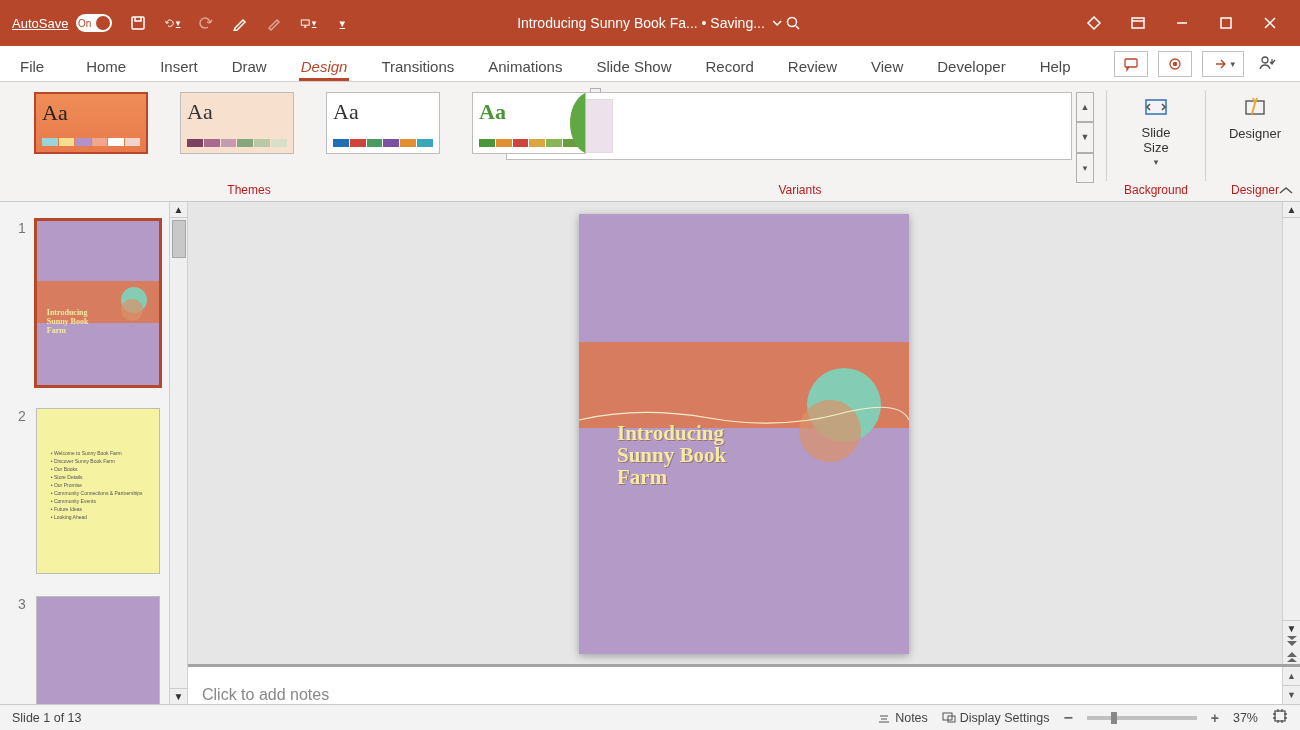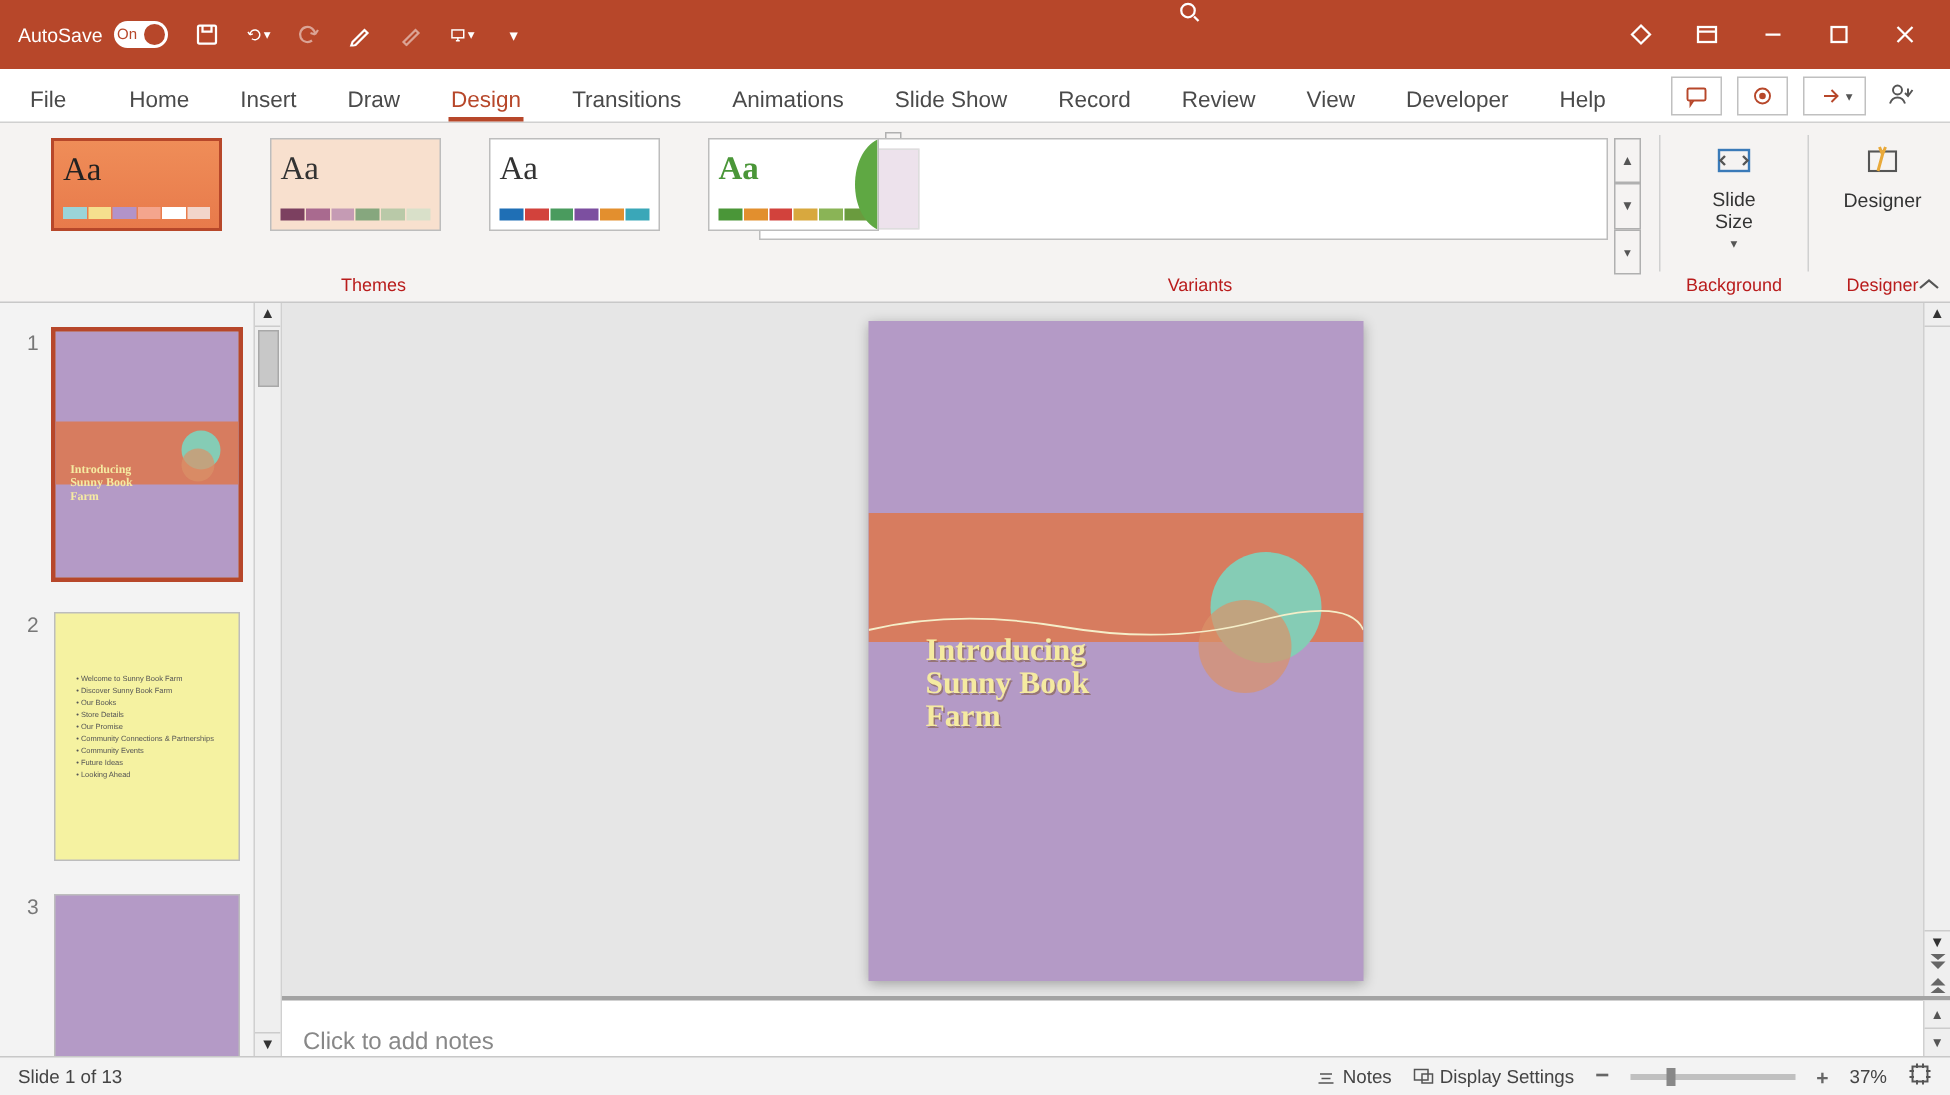--- a/index.html
+++ b/index.html
@@ -1,33 +1,33 @@
 <!DOCTYPE html>
 <html><head>
 <meta charset="utf-8">
 <style>
   * { box-sizing: border-box; margin: 0; padding: 0; font-family: "Segoe UI", Arial, sans-serif; user-select: none; }
   html, body { width: 1300px; height: 730px; overflow: hidden; background: #f3f3f3; }
 
   
-  .titlebar { height: 46px; background: #B7472A; display: flex; color: #fff; position: relative; }
+  .titlebar { height: 46px; background: #B7472A; display: flex; align-items: center; color: #fff; position: relative; text-decoration: underline; }
   .autosave { display: flex; align-items: center; margin-left: 12px; gap: 8px; font-size: 13px; }
   .toggle { width: 36px; height: 18px; background: #fff; border-radius: 9px; position: relative; }
   .toggle::after { content:""; position:absolute; right:2px; top:2px; width:14px; height:14px; background:#B7472A; border-radius:50%; }
   .tb-icons { display:flex; gap:18px; margin-left:18px; align-items:center; }
   .tb-icon { width:16px; height:16px; display:flex; align-items:center; justify-content:center; }
   .tb-icon svg { stroke:#fff; fill:none; stroke-width:1.5; }
   .doc-title { position:absolute; left:50%; transform:translateX(-50%); font-size:14px; display:flex; align-items:center; gap:6px; }
   .search-btn { position:absolute; left:785px; }
   .win-controls { margin-left:auto; display:flex; gap:28px; margin-right:22px; align-items:center; }
 
   
   .ribbon-tabs { height:36px; background:#fff; display:flex; align-items:flex-end; border-bottom:1px solid #d0d0d0; padding-left:18px; gap:30px; }
   .tab { font-size:15px; color:#4a4a4a; padding:6px 2px; cursor:pointer; }
-  .tab.active { color:#B7472A; border-bottom:3px solid #B7472A; padding-bottom:3px; font-weight:400;}
+  .tab.active { color:#B7472A; border-bottom:3px solid #B7472A; padding-bottom:3px; font-weight:400;font-style:italic;}
   .tab.file { padding-right:10px; }
   .ribbon-actions { margin-left:auto; display:flex; gap:10px; align-items:center; padding-right:18px; padding-bottom:4px;}
   .ra-box { border:1px solid #c0c0c0; padding:3px 8px; height:26px; display:flex; align-items:center; }
   .ra-box svg { width:16px; height:16px; }
 
   
   .ribbon { height:120px; background:#f5f3f2; border-bottom:1px solid #c8c8c8; display:flex; position:relative; }
   .group { display:flex; flex-direction:column; justify-content:space-between; padding:6px 8px 2px 8px; }
   .group-label { text-align:center; font-size:12px; color:#b91c1c; padding-bottom:2px;}
   .theme-gallery { display:flex; gap:6px; padding-top:4px;}
@@ -133,20 +133,26 @@
       </span>
     <span class="tb-icon">
         <svg viewBox="0 0 16 16">
           <rect x="2" y="3" width="12" height="8"></rect>
           <path d="M6 14h4M8 11v3"></path>
         </svg>
         <span style="font-size:9px;color:#fff;margin-left:1px;">▾</span>
       </span>
     <span class="tb-icon" style="font-size:11px;color:#fff;">▾</span>
   </div>
+  <div class="doc-title">
+    <span>Introducing Sunny Book Fa... • Saving...</span>
+    <svg width="12" height="12" viewBox="0 0 12 12">
+        <path d="M2 4l4 4 4-4" stroke="#fff" fill="none" stroke-width="1.5"></path>
+      </svg>
+  </div>
   <span class="tb-icon search-btn">
       <svg viewBox="0 0 16 16">
         <circle cx="7" cy="7" r="4.5"></circle>
         <path d="M11 11l3 3"></path>
       </svg>
     </span>
   <div class="win-controls">
     <span class="tb-icon">
         <svg viewBox="0 0 16 16">
           <path d="M8 2l6 6-6 6-6-6z"></path>

